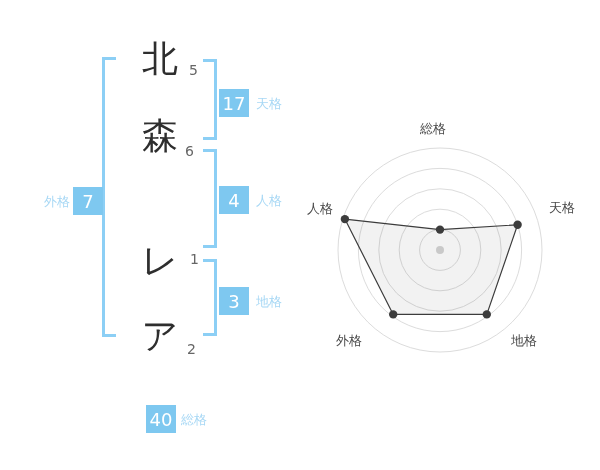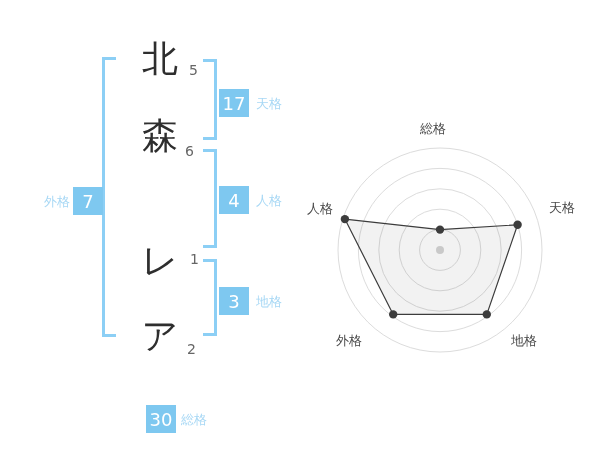--- a/index.html
+++ b/index.html
@@ -86,21 +86,21 @@
 
   <div class="value-box" id="jinkaku-box">4</div>
   <div class="cat-label" id="jinkaku-label">人格</div>
 
   <div class="value-box" id="chikaku-box">3</div>
   <div class="cat-label" id="chikaku-label">地格</div>
 
   <div class="cat-label" id="gaikaku-label">外格</div>
   <div class="value-box" id="gaikaku-box">7</div>
 
-  <div class="value-box" id="soukaku-box">30</div>
+  <div class="value-box" id="soukaku-box">40</div>
   <div class="cat-label" id="soukaku-label">総格</div>
 
   <svg id="radar-svg" width="280" height="260" viewBox="0 0 280 260">
       <circle cx="140" cy="138" r="20.4" fill="none" stroke="#DCDCDC" stroke-width="1"></circle>
       <circle cx="140" cy="138" r="40.8" fill="none" stroke="#DCDCDC" stroke-width="1"></circle>
       <circle cx="140" cy="138" r="61.2" fill="none" stroke="#DCDCDC" stroke-width="1"></circle>
       <circle cx="140" cy="138" r="81.6" fill="none" stroke="#DCDCDC" stroke-width="1"></circle>
       <circle cx="140" cy="138" r="102" fill="none" stroke="#DCDCDC" stroke-width="1"></circle>
       <polygon points="140.0,117.6 217.6,112.8 186.8,202.4 93.2,202.4 44.9,107.1" fill="rgba(0,0,0,0.05)" stroke="#3C3C3C" stroke-width="1.2" stroke-linejoin="round"></polygon>
       <circle cx="140" cy="138" r="4" fill="#C9C9C9"></circle>

